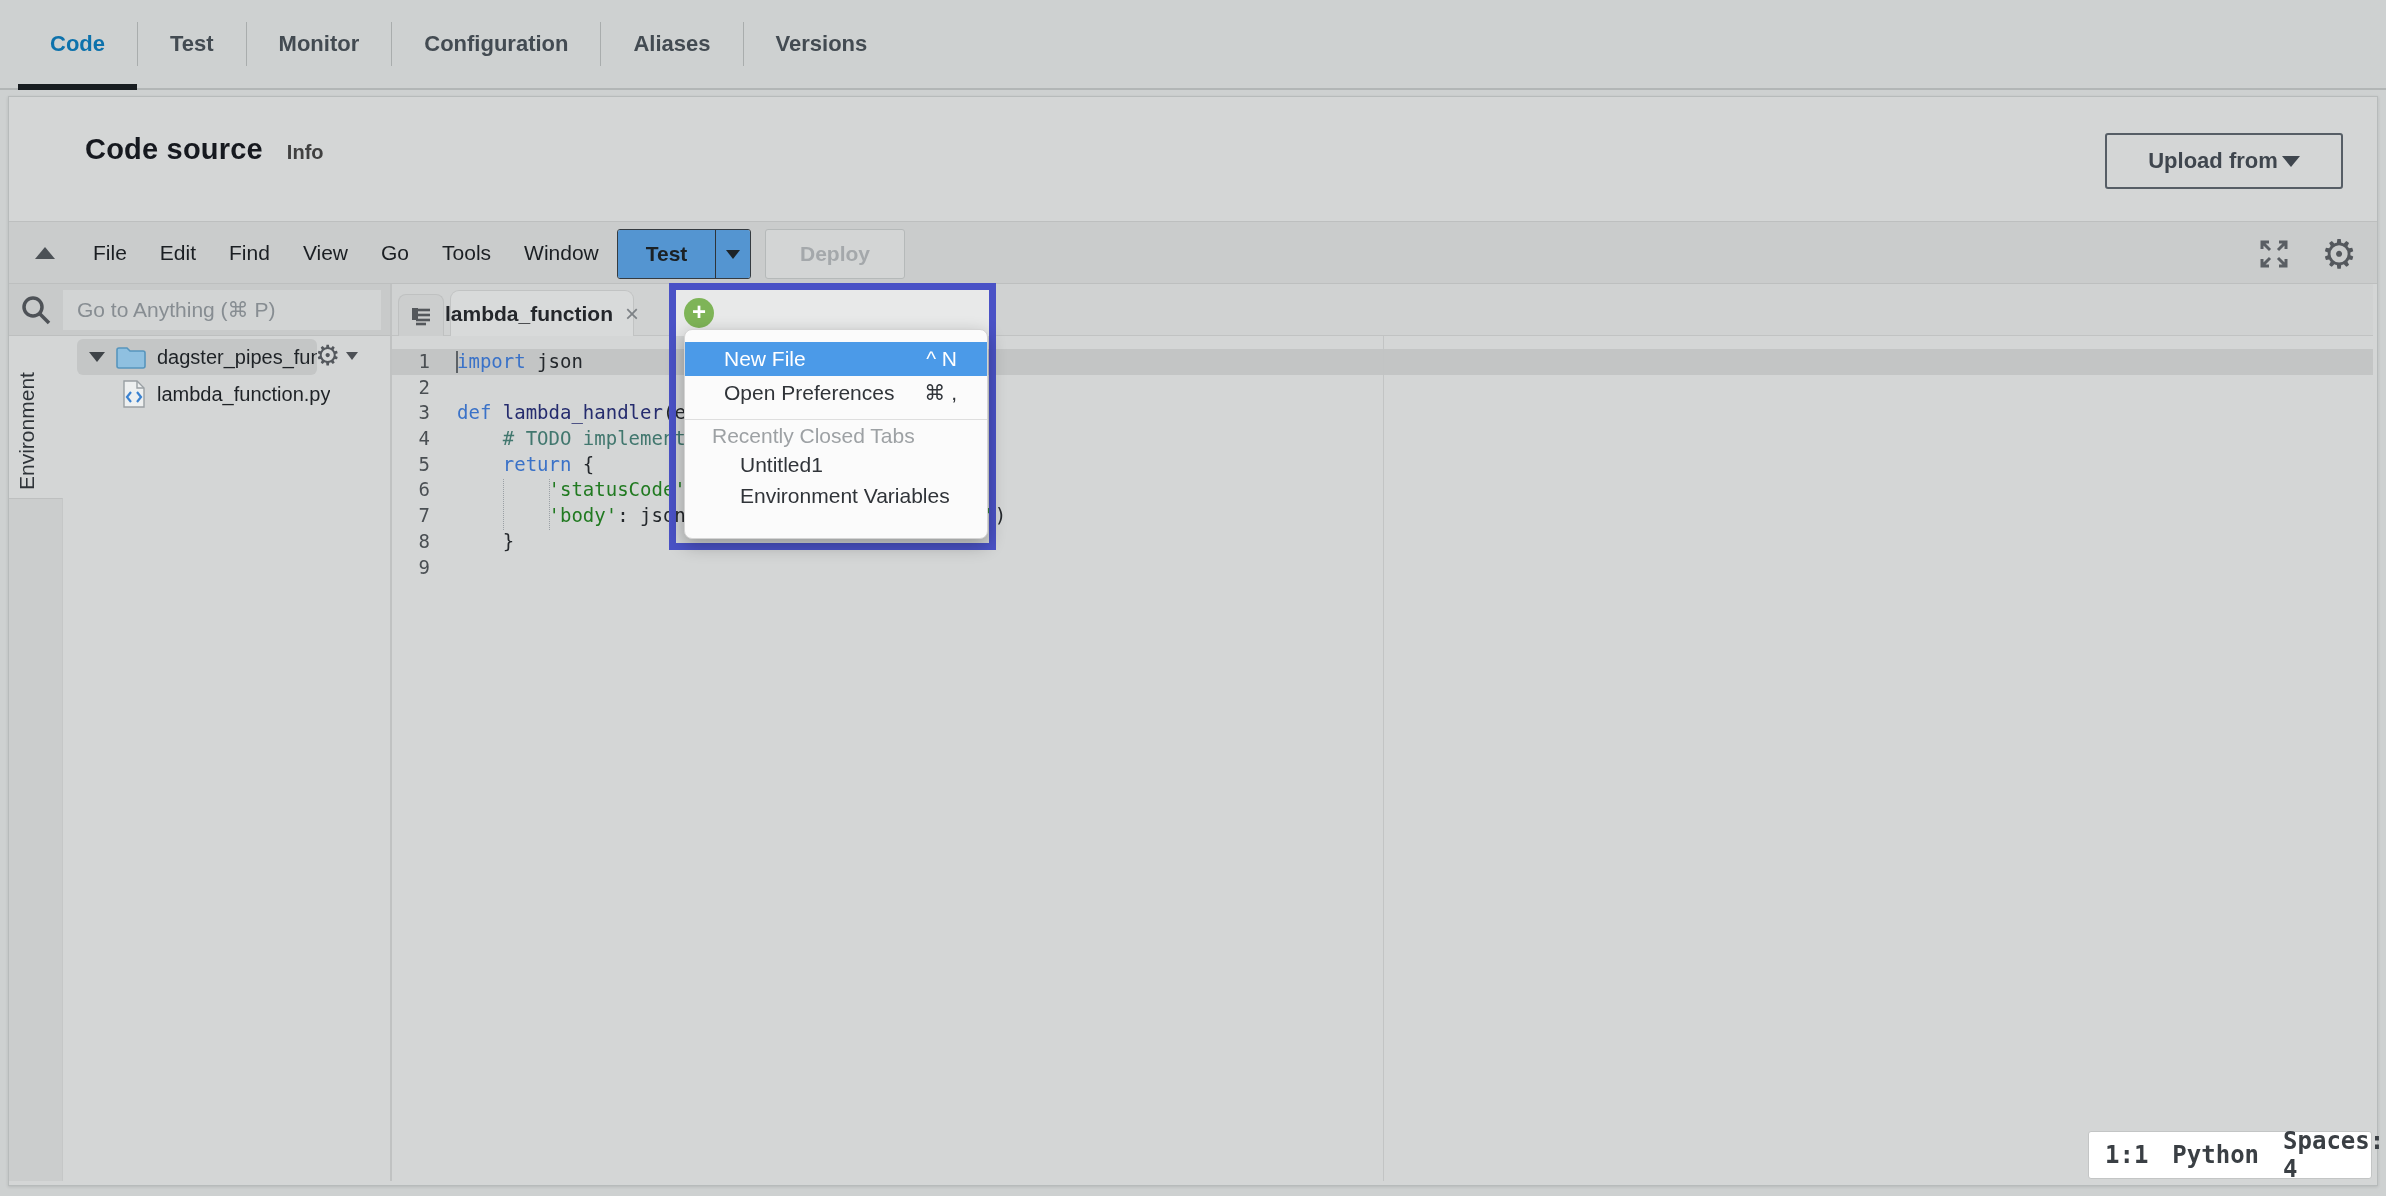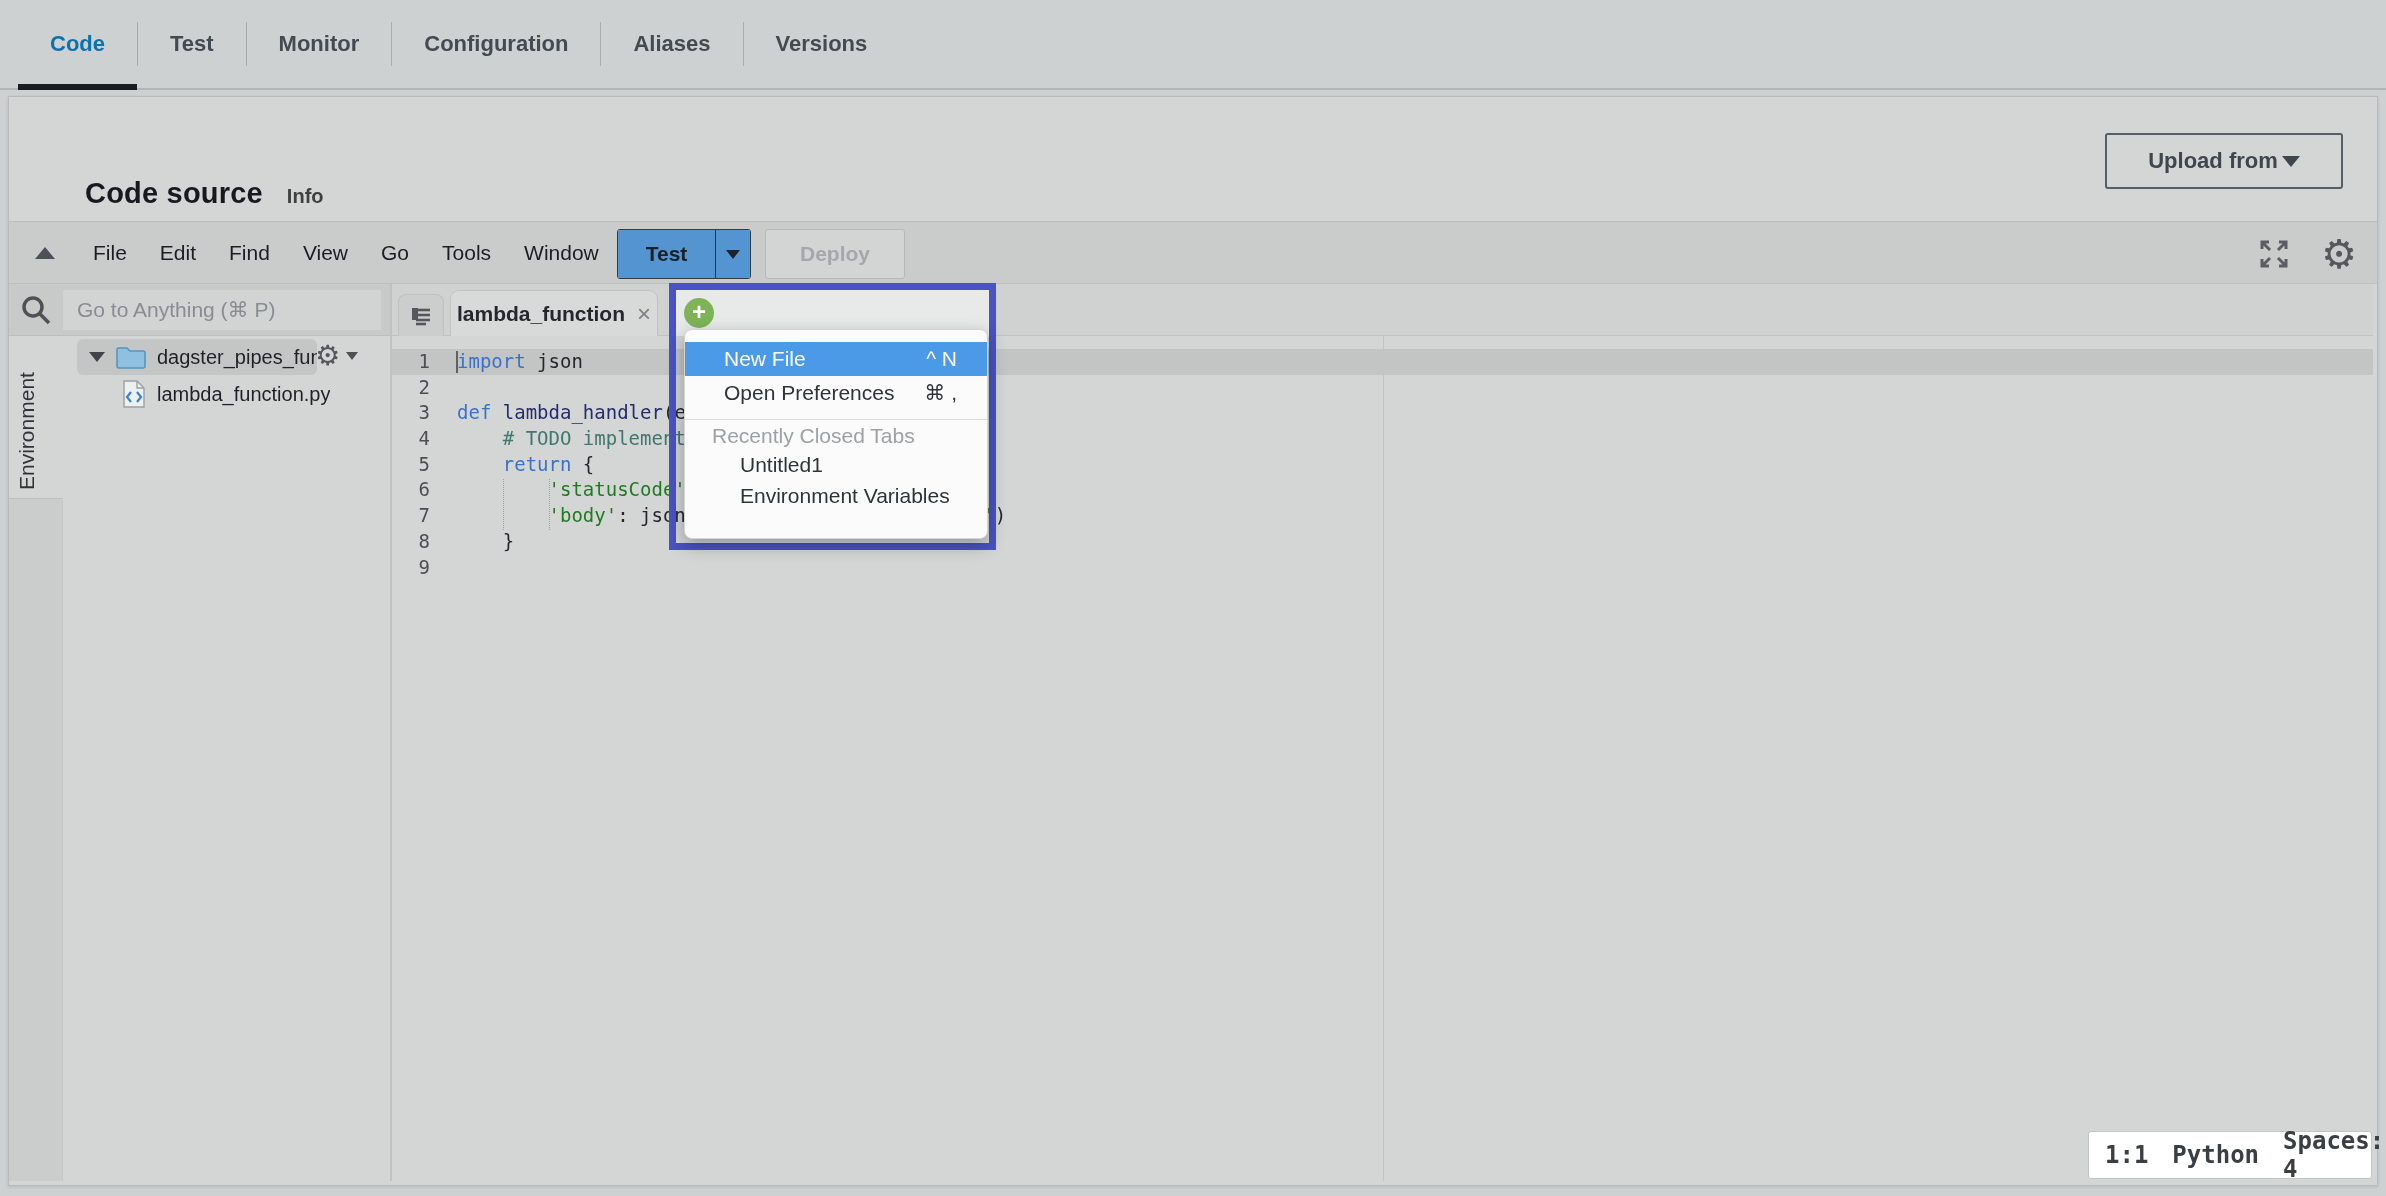--- a/index.html
+++ b/index.html
@@ -16,21 +16,21 @@
   .nav-tab.active { color:#0d72ac; }
   .nav-tab.active::after { content:""; position:absolute; left:0; right:0; bottom:-2px;
              height:6px; background:#181d21; }
   .nav-sep { width:1px; background:#a9adad; margin:22px 0; }
 
   
   .card { position:absolute; left:8px; top:96px; width:2370px; height:1090px;
           background:#d4d6d6; border:1px solid #b7bbbb; box-shadow:0 1px 3px rgba(0,0,0,.12); }
 
   .card-header { position:absolute; left:76px; top:36px; display:flex; align-items:baseline; }
-  .card-title { font-size:29px; font-weight:800; color:#16191f; letter-spacing:.2px;margin-top:44px; }
+  .card-title { font-size:29px; font-weight:800; color:#16191f; letter-spacing:.2px; }
   .info-link { margin-left:24px; font-size:20px; font-weight:bold; color:#404040; cursor:pointer; }
 
   .upload-btn { position:absolute; left:2096px; top:36px; width:238px; height:56px;
                 border:2px solid #565e66; border-radius:3px; display:flex; align-items:center;
                 justify-content:center; gap:4px; font-size:22px; font-weight:bold; color:#3f464e;
                 cursor:pointer; }
   .caret-down { width:0; height:0; border-left:9px solid transparent; border-right:9px solid transparent;
                 border-top:11px solid #3f464e; }
 
   
@@ -88,21 +88,21 @@
                gap:10px; cursor:pointer; }
 
   
   .editor { position:absolute; left:382px; top:187px; width:1981px; height:897px;
             border-left:1px solid #c0c2c2; }
   .ed-tabbar { position:absolute; left:0; top:0; width:1981px; height:52px; background:#d0d2d2;
                border-bottom:1px solid #c1c3c3; }
   .icon-tab { position:absolute; left:6px; top:10px; width:46px; height:42px; background:#cccece;
               border:1px solid #bfc1c1; border-bottom:none; border-radius:8px 8px 0 0;
               display:flex; align-items:center; justify-content:center; cursor:pointer; }
-  .file-tab { position:absolute; left:58px; top:6px; width:208px; height:46px; background:#d8dada;
+  .file-tab { position:absolute; left:58px; top:6px; width:184px; height:46px; background:#d8dada;
               border:1px solid #c1c3c3; border-bottom:none; border-radius:9px 9px 0 0;
               display:flex; align-items:center; justify-content:center; gap:12px; cursor:pointer; }
   .file-tab .lbl { font-size:21px; font-weight:bold; color:#24272b; }
   .file-tab .x { font-size:24px; color:#7d8286; cursor:pointer; }
 
   .ed-body { position:absolute; left:0; top:52px; width:1981px; height:845px; background:#d4d6d6;
              font-family:"DejaVu Sans Mono", monospace; }
   .active-line { position:absolute; left:0; width:1981px; height:26px; background:#c3c5c5; }
   .gutter { position:absolute; left:0; top:13px; width:48px; text-align:right; }
   .gutter-row { height:25.7px; line-height:25.7px; font-size:19px; color:#4a4f53; padding-right:10px; }

